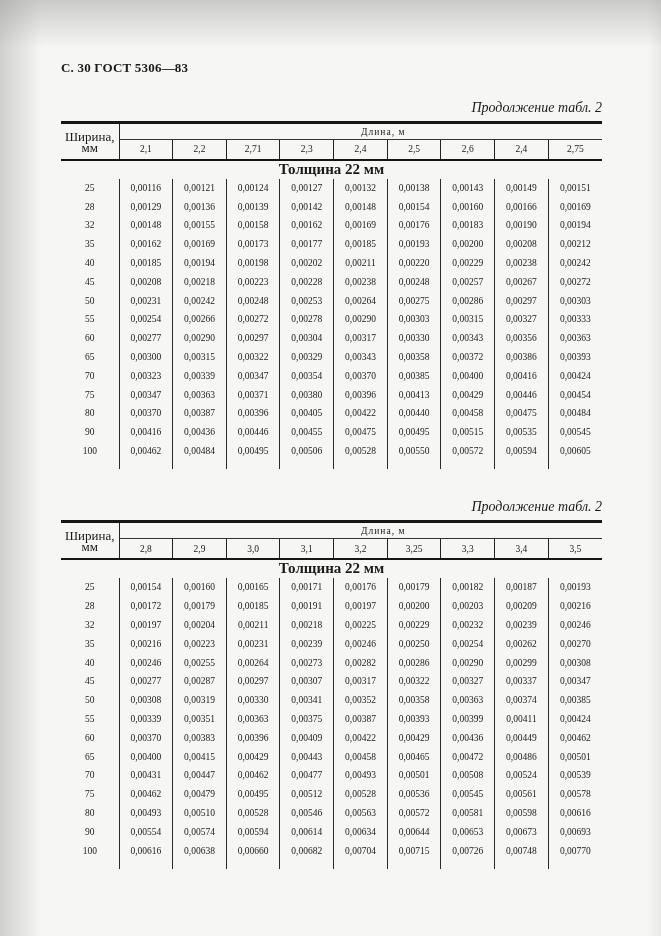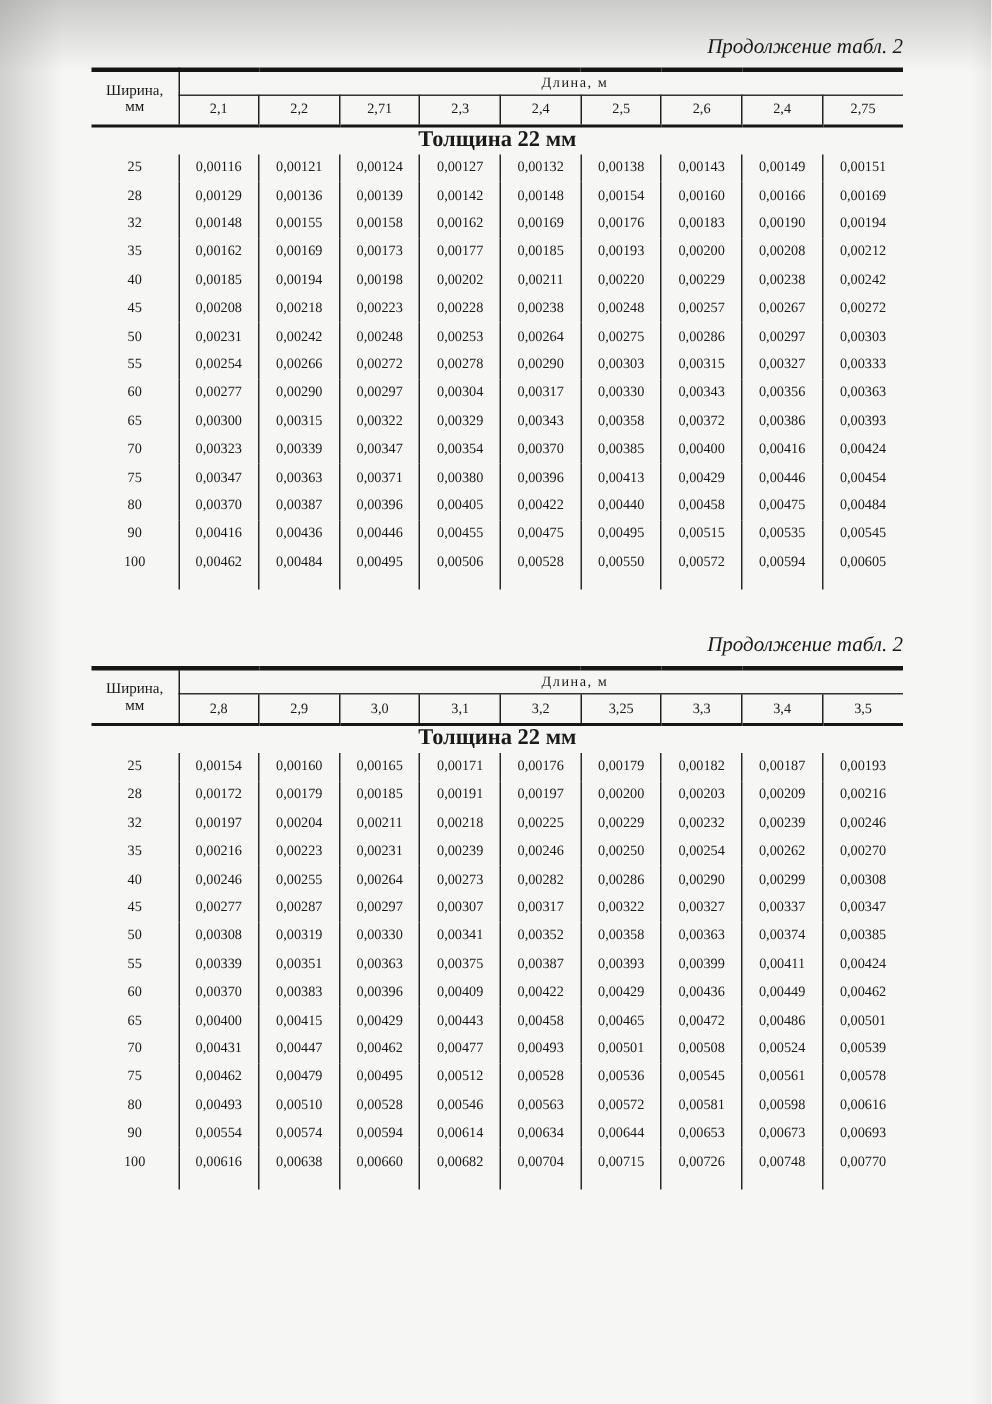--- a/index.html
+++ b/index.html
@@ -47,21 +47,21 @@
     font-size:9.5px;
     padding:0;
     overflow:hidden;
     white-space:nowrap;
   }
   col.c-width{ width:58px; }
   .width-head{
     border-right:1px solid #222;
     border-bottom:2px solid #161616;
     line-height:11px;
-    font-size:10px;
+    font-size:13px;
     padding:3px 0 2px 0;
   }
   .length-head{
     border-bottom:1px solid #333;
     height:17px;
     font-size:9.5px;
     letter-spacing:1px;
     padding-left:45px;
   }
   .colnum{
@@ -82,20 +82,21 @@
   tr.tail-row td{ height:9px; }
   tr.tail-row td.vcell{ border-left:1px solid #2a2a2a; }
   tr.tail-row td.wcell{ border-right:1px solid #2a2a2a; }
 </style>
 </head>
 <body>
 
 <div class="canvas">
   <div class="doc">
 
+    <div class="page-header">С. 30 ГОСТ 5306—83</div>
 
     <div class="caption caption-1">Продолжение табл. 2</div>
     <table>
       <colgroup>
           <col class="c-width">
           <col>
           <col>
           <col>
           <col>
           <col>

